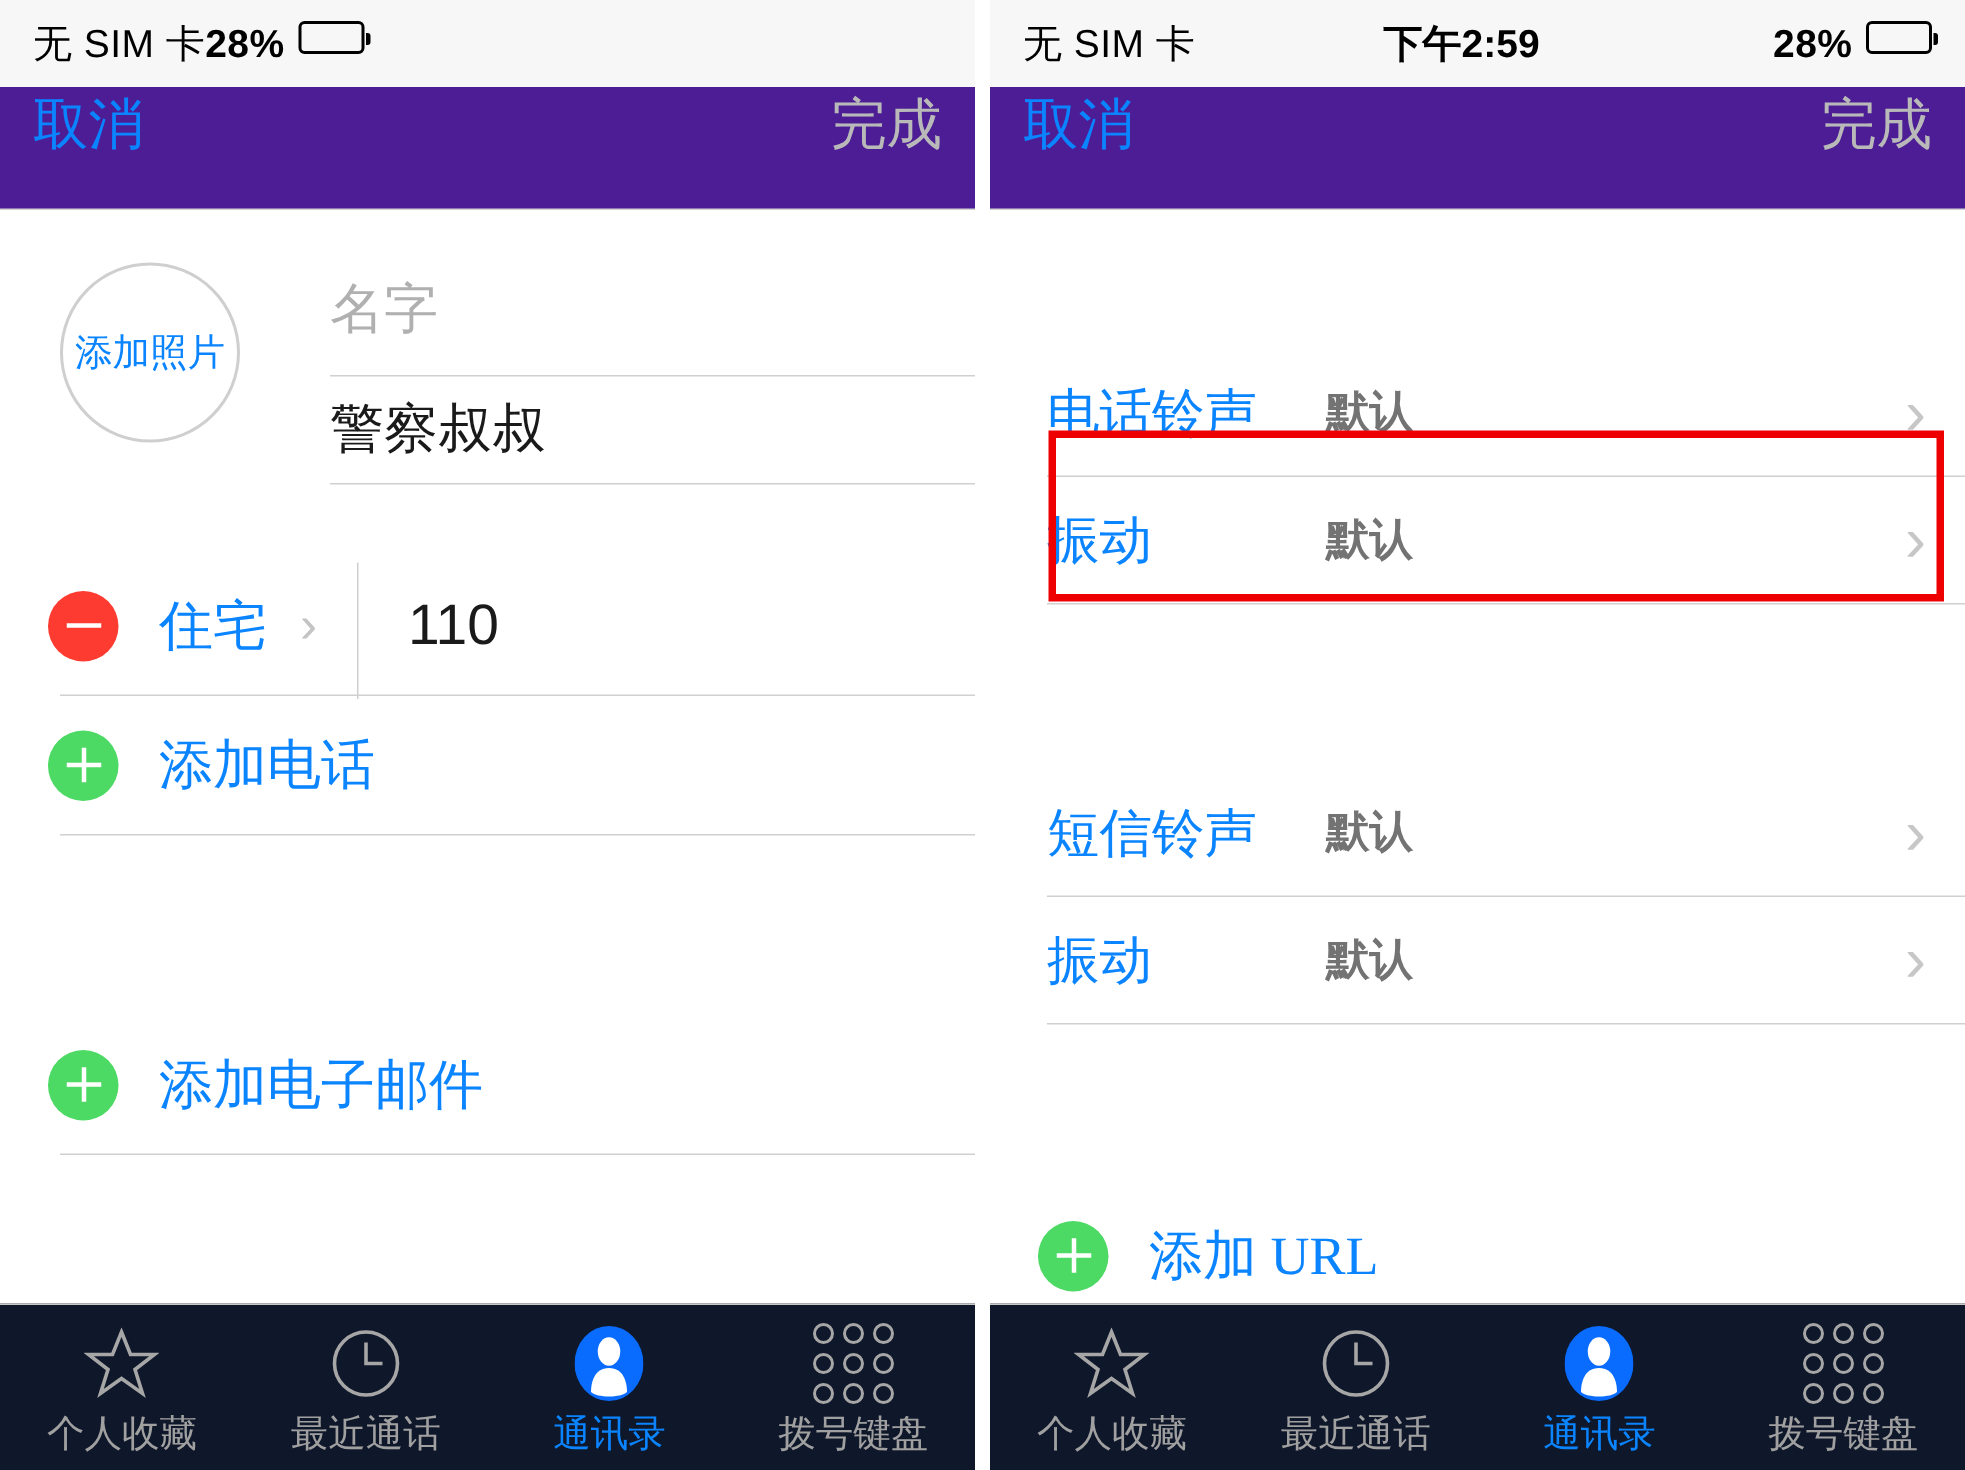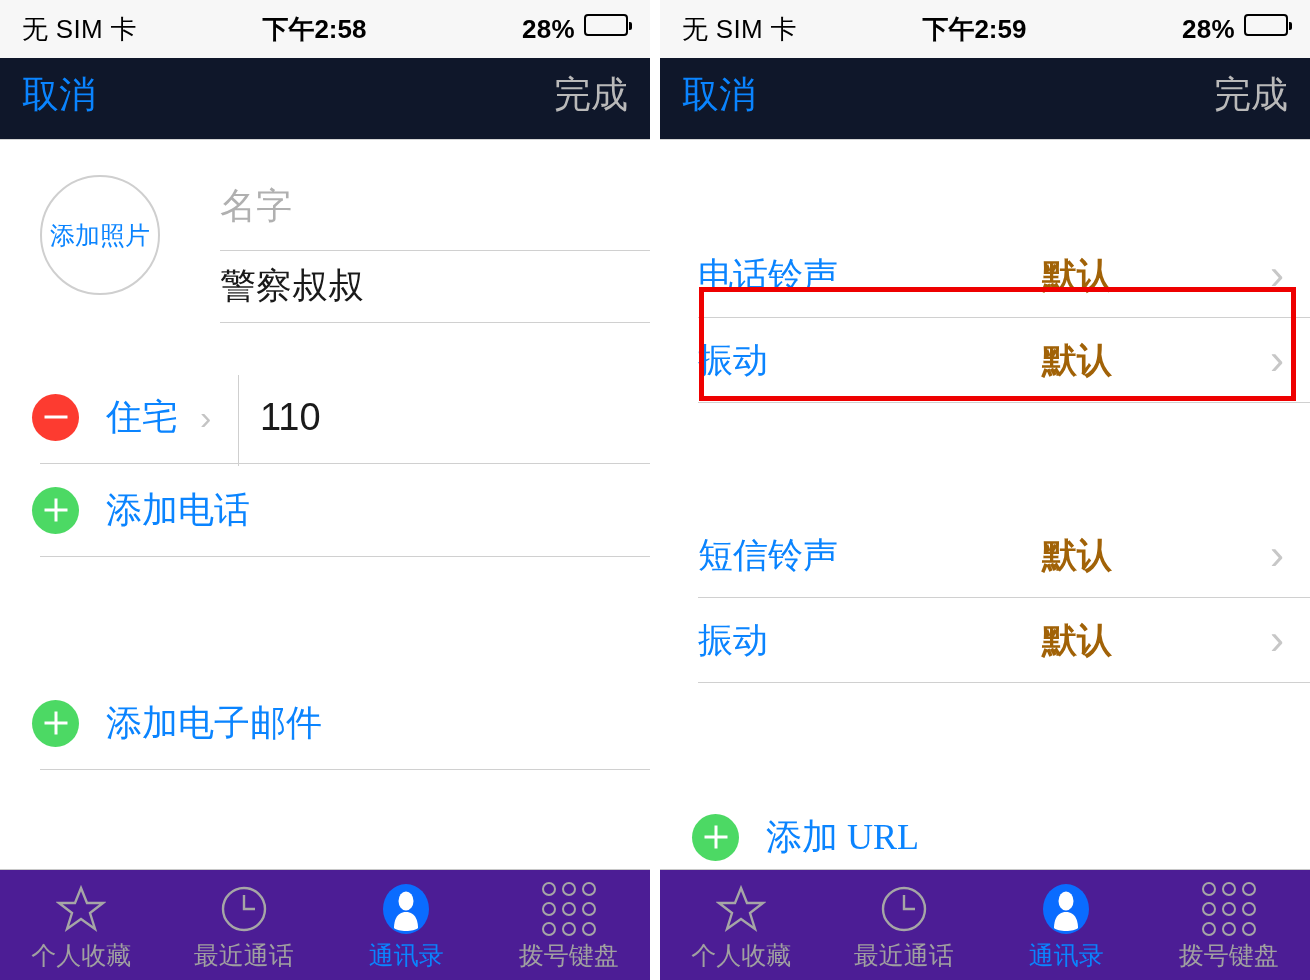--- a/index.html
+++ b/index.html
@@ -80,24 +80,24 @@
   }
   .battery-fill {
     height: 100%;
     background: #000;
     border-radius: 1px;
   }
 
   
   .navbar {
     height: 82px;
-    background: #0f172a;
+    background: #4c1d95;
     border-bottom: 1px solid #d4d4d4;
     display: flex;
-    align-items: center;
+    align-items: flex-start;
     justify-content: space-between;
     padding: 0 22px 8px 22px;
     box-sizing: border-box;
     font-size: 37px;
   }
   .nav-cancel { color: #0a84ff; }
   .nav-done { color: #b9b9b9; }
 
   
   .content {
@@ -201,21 +201,21 @@
   .vdiv {
     position: absolute;
     left: 238px;
     top: 4px;
     bottom: -3px;
     width: 1px;
     background: #cfcfcf;
   }
   .row-value {
     position: absolute;
-    left: 260px;
+    left: 272px;
     color: #1a1a1a;
     font-size: 38px;
   }
   .hr-40 {
     margin-left: 40px;
     height: 1px;
     background: #d0d0d0;
   }
   .spacer-120 { height: 120px; }
 
@@ -228,25 +228,24 @@
     margin-left: 38px;
     position: relative;
   }
   .r-label {
     color: #0a84ff;
     font-size: 35px;
     width: 186px;
     flex: 0 0 auto;
   }
   .r-value {
-    color: #a16207;
-    font-size: 35px;
+    color: #737373;
+    font-size: 29px;
     font-weight: bold;
     flex: 1 1 auto;
-    text-align: center;
   }
   .chev-big {
     color: #c7c7c7;
     font-size: 42px;
     font-weight: 300;
     margin-right: 26px;
   }
   .r-hr {
     margin-left: 38px;
     height: 1px;
@@ -269,21 +268,21 @@
     height: 92px;
   }
 
   
   .tabbar {
     position: absolute;
     left: 0;
     right: 0;
     bottom: 0;
     height: 110px;
-    background: #4c1d95;
+    background: #0f172a;
     border-top: 1px solid #c8c8c8;
     display: flex;
     justify-content: flex-end;
   }
   .tab {
     flex: 1 1 0;
     display: flex;
     flex-direction: column;
     align-items: center;
     justify-content: center;
@@ -321,21 +320,20 @@
 </style>
 </head>
 <body>
 
 <div class="screens">
 
   <div class="screen">
 
     <div class="statusbar">
       <div class="sb-left">无 SIM 卡</div>
-      <div class="sb-center">下午2:58</div>
       <div class="sb-right">
         <span>28%</span>
         <span class="battery">
           <span class="battery-fill" style="width:28%"></span>
         </span>
       </div>
     </div>
 
     <div class="navbar">
       <span class="nav-cancel">取消</span>

